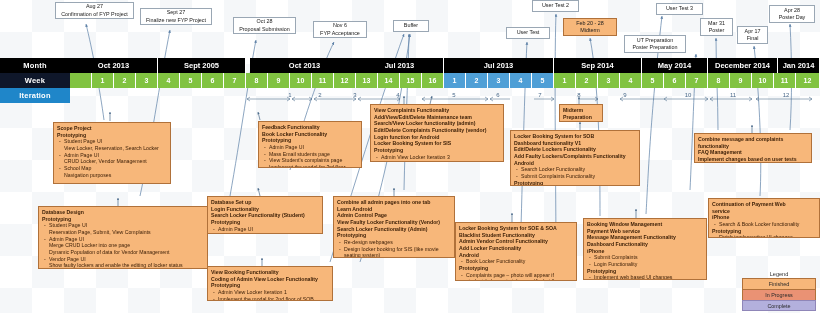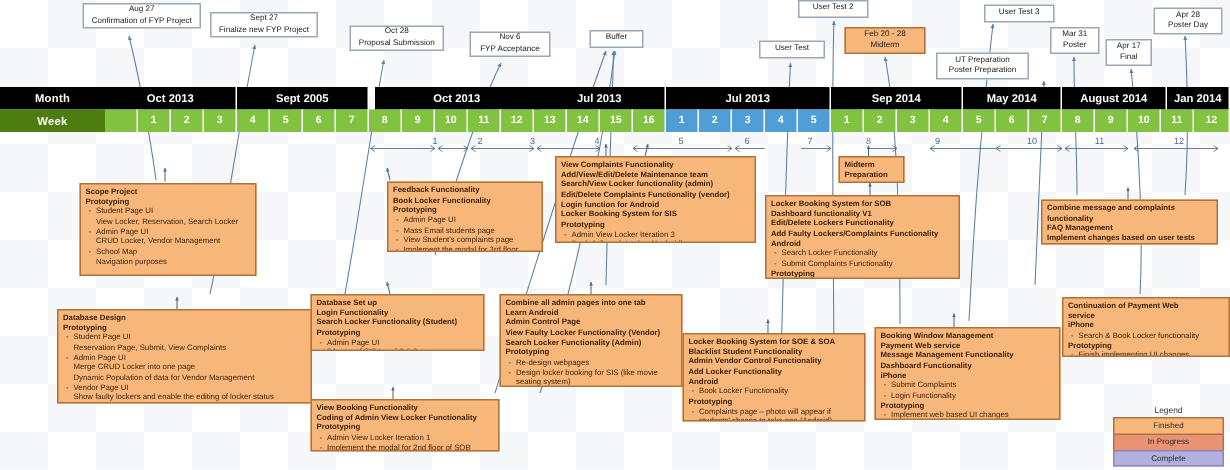--- a/index.html
+++ b/index.html
@@ -31,21 +31,21 @@
   .tl-row.month{top:0;}
   .tl-row.week{top:15px;}
   .tl-row.iter{top:30px;}
 
   .tl-label{
     position:absolute;left:0;top:0;width:70px;height:15px;
     display:flex;align-items:center;justify-content:center;
     color:#fff;font-size:7.5px;font-weight:bold;letter-spacing:.2px;
   }
   .tl-label.month{background:#000;}
-  .tl-label.week{background:#4d7c0f;}
+  .tl-label.week{background:#0f172a;}
   .tl-label.iter{background:#1f86c9;}
 
   .month-cell{
     position:absolute;top:0;height:15px;background:#000;color:#fff;
     display:flex;align-items:center;justify-content:center;
     font-size:7.5px;font-weight:bold;
     border-right:1px solid #fff;box-sizing:border-box;
   }
   .week-cell{
     position:absolute;top:0;height:15px;color:#fff;
@@ -171,21 +171,21 @@
     <div class="tl-row month">
       <div class="tl-label month">Month</div>
       <div id="months">
           <div class="month-cell" style="left: 70px; width: 88px;">Oct 2013</div>
           <div class="month-cell" style="left: 158px; width: 88px;">Sept 2005</div>
           <div class="month-cell" style="left: 250px; width: 110px;">Oct 2013</div>
           <div class="month-cell" style="left: 356px; width: 88px;">Jul 2013</div>
           <div class="month-cell" style="left: 444px; width: 110px;">Jul 2013</div>
           <div class="month-cell" style="left: 554px; width: 88px;">Sep 2014</div>
           <div class="month-cell" style="left: 642px; width: 66px;">May 2014</div>
-          <div class="month-cell" style="left: 708px; width: 70px;">August 2014</div>
+          <div class="month-cell" style="left: 708px; width: 70px;">December 2014</div>
           <div class="month-cell" style="left: 778px; width: 42px;">Jan 2014</div>
         </div>
     </div>
     <div class="tl-row week">
       <div class="tl-label week">Week</div>
       <div id="weeks">
           <div class="week-cell green" style="left: 70px; width: 22px;"></div>
           <div class="week-cell green" style="left: 92px; width: 22px;">1</div>
           <div class="week-cell green" style="left: 114px; width: 22px;">2</div>
           <div class="week-cell green" style="left: 136px; width: 22px;">3</div>
@@ -214,20 +214,23 @@
           <div class="week-cell green" style="left: 642px; width: 22px;">5</div>
           <div class="week-cell green" style="left: 664px; width: 22px;">6</div>
           <div class="week-cell green" style="left: 686px; width: 22px;">7</div>
           <div class="week-cell green" style="left: 708px; width: 22px;">8</div>
           <div class="week-cell green" style="left: 730px; width: 22px;">9</div>
           <div class="week-cell green" style="left: 752px; width: 22px;">10</div>
           <div class="week-cell green" style="left: 774px; width: 22px;">11</div>
           <div class="week-cell green" style="left: 796px; width: 24px;">12</div>
         </div>
     </div>
+    <div class="tl-row iter">
+      <div class="tl-label iter">Iteration</div>
+    </div>
     <div class="iter-band" id="iters">
         <div class="iter-num" style="left: 220px;">1</div>
         <div class="iter-num" style="left: 250px;">2</div>
         <div class="iter-num" style="left: 285px;">3</div>
         <div class="iter-num" style="left: 328px;">4</div>
         <div class="iter-num" style="left: 384px;">5</div>
         <div class="iter-num" style="left: 428px;">6</div>
         <div class="iter-num" style="left: 470px;">7</div>
         <div class="iter-num" style="left: 509px;">8</div>
         <div class="iter-num" style="left: 555px;">9</div>

